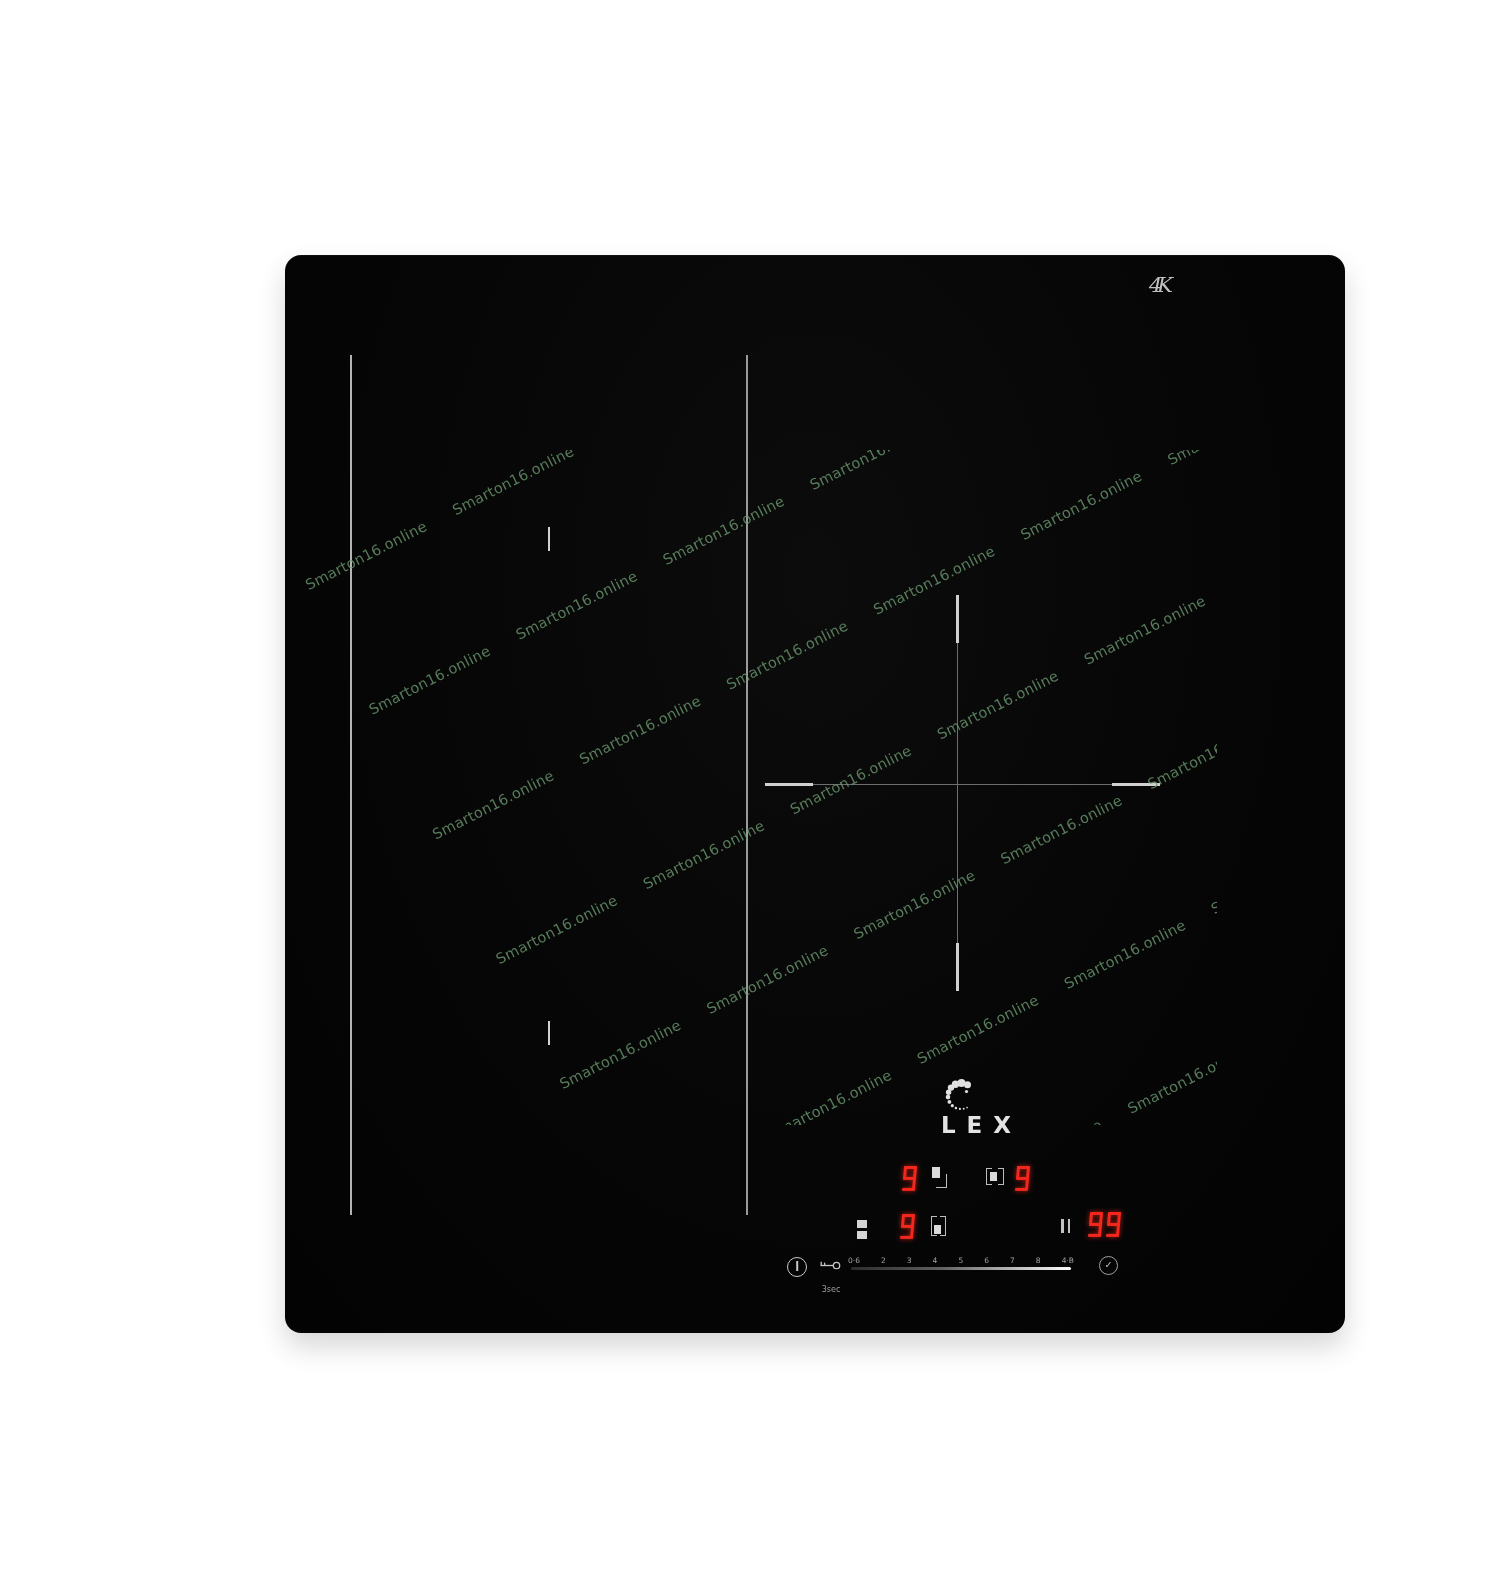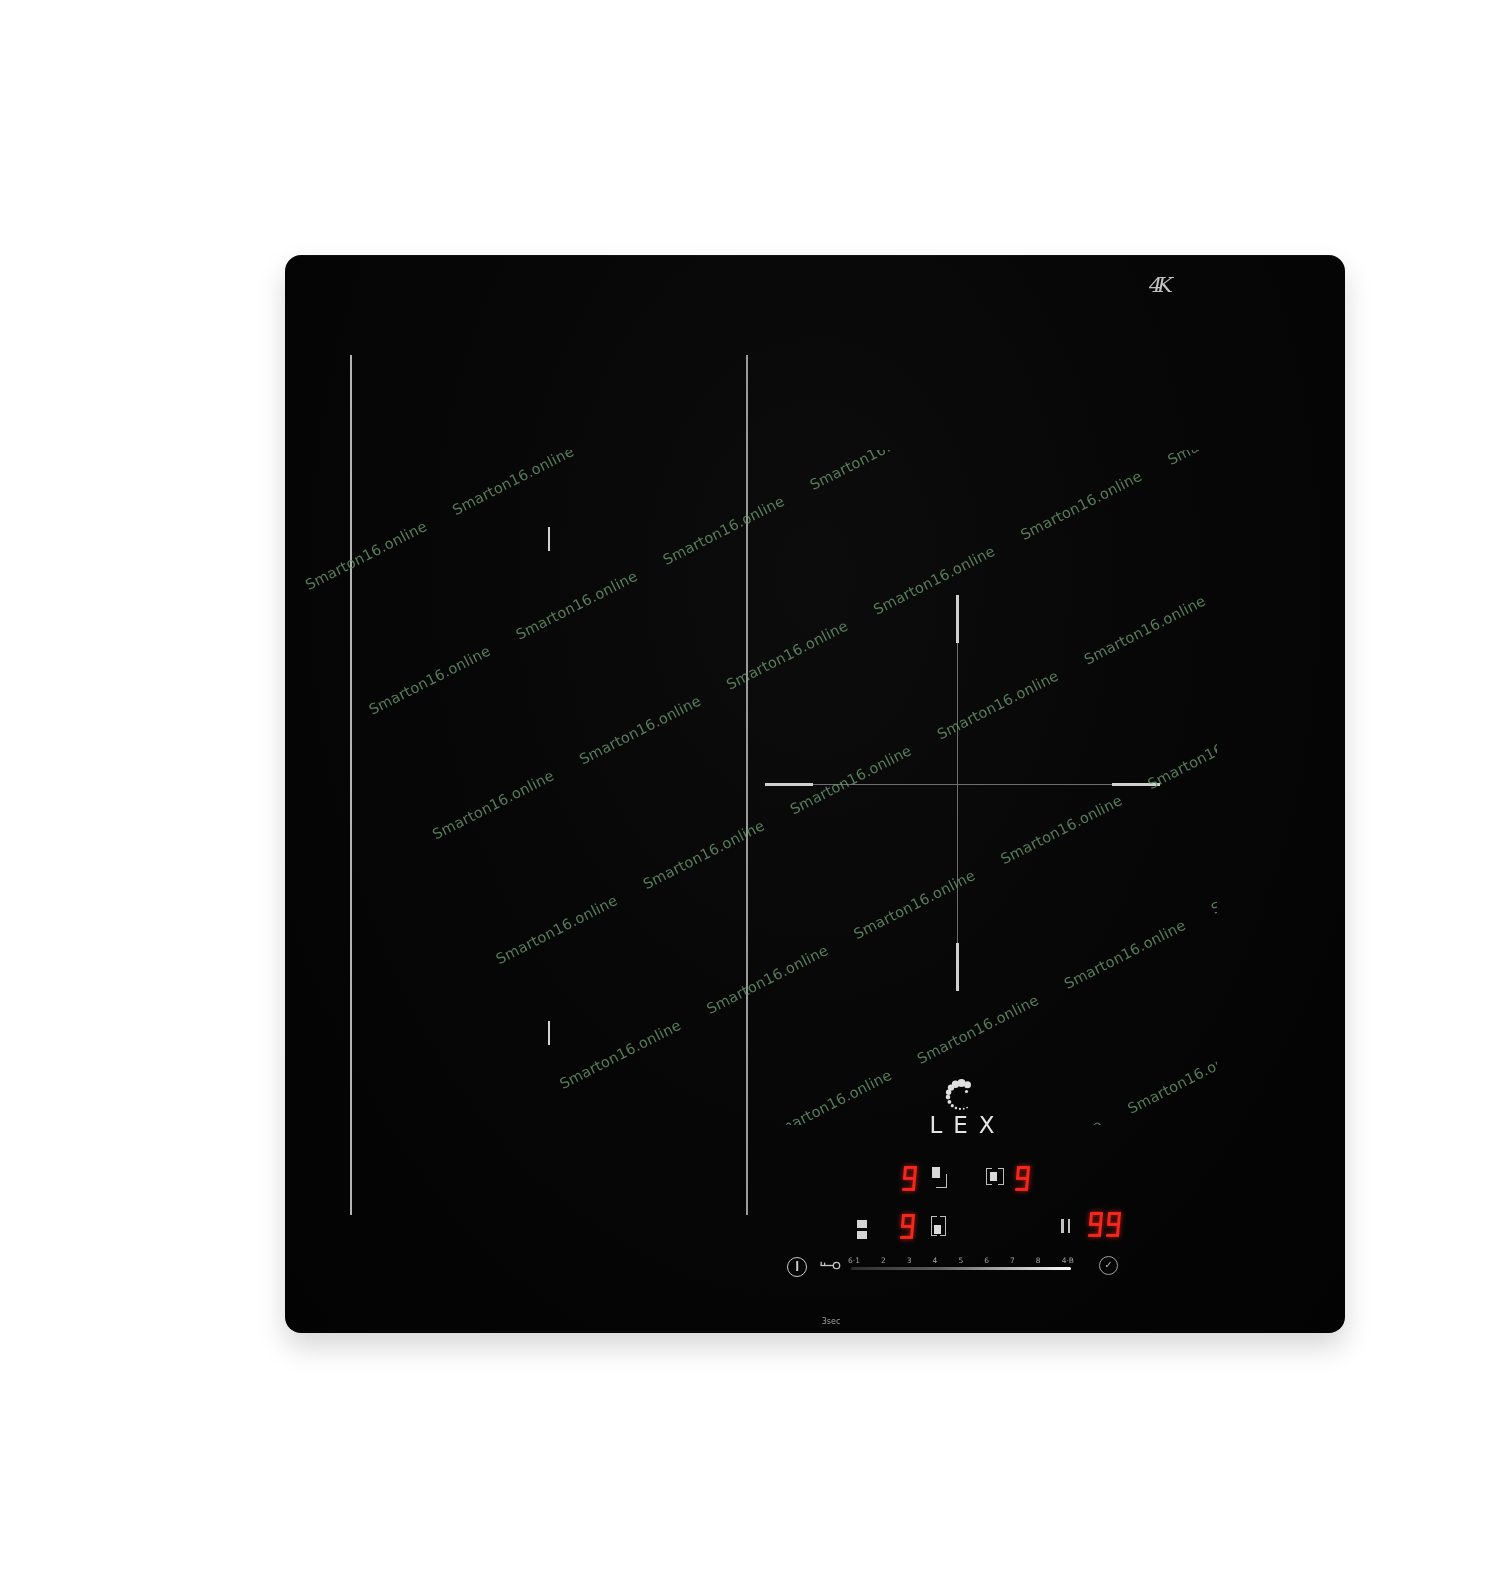--- a/index.html
+++ b/index.html
@@ -36,22 +36,22 @@
   .ch-h{position:absolute;left:480px;top:529px;width:395px;height:1px;background:#6e6e6e;}
   .ch-seg{position:absolute;background:#d0d0d0;}
   .ch-v-top{left:671px;top:340px;width:3px;height:48px;}
   .ch-v-bot{left:671px;top:688px;width:3px;height:48px;}
   .ch-h-left{left:480px;top:528px;width:48px;height:3px;}
   .ch-h-right{left:827px;top:528px;width:48px;height:3px;}
 
   
   .logo-dots{position:absolute;left:650px;top:820px;}
   .logo-text{
-    position:absolute;left:617px;top:857px;width:120px;text-align:center;
-    font-size:23px;color:#e3e3e3;letter-spacing:11px;text-indent:11px;font-weight:normal;
+    position:absolute;left:617px;top:857px;width:120px;text-align:right;
+    font-size:23px;color:#e3e3e3;letter-spacing:11px;text-indent:11px;font-weight:bold;
   }
 
   
   .seg-digits{position:absolute;display:flex;gap:5px;}
   .seg9{position:relative;width:13px;height:25px;transform:skewX(-5deg);
         filter:drop-shadow(0 0 2.5px rgba(255,40,24,.75));}
   .seg9 i{position:absolute;display:block;background:var(--red);border-radius:1px;}
   .seg9 .a{top:0;left:0;right:0;height:2.6px;}
   .seg9 .f{top:0;left:0;width:2.6px;height:13px;}
   .seg9 .b{top:0;right:0;width:2.6px;height:13px;}
@@ -81,21 +81,21 @@
   .icon-pause{position:absolute;left:776px;top:964px;width:10px;height:14px;}
   .icon-pause i{position:absolute;top:0;width:2.5px;height:14px;background:#c2c2c2;display:block;}
   .icon-pause .l{left:0}.icon-pause .r{left:6.5px}
 
   
   .power-btn{position:absolute;left:502px;top:1002px;width:18px;height:18px;
              border:1.6px solid #c9c9c9;border-radius:50%;}
   .power-btn i{position:absolute;left:50%;top:3px;width:1.6px;height:9.5px;background:#c9c9c9;
                transform:translateX(-50%);display:block;}
   .key-icon{position:absolute;left:533px;top:1004px;}
-  .lock-hold{position:absolute;left:531px;top:1062px;width:30px;text-align:center;
+  .lock-hold{position:absolute;left:531px;top:1030px;width:30px;text-align:center;
              font-size:8px;color:#9f9f9f;}
   .slider-labels{position:absolute;left:563px;top:1001px;width:226px;display:flex;
                  justify-content:space-between;}
   .slider-label{font-size:7.5px;color:#a2a2a2;}
   .slider-track{position:absolute;left:566px;top:1012px;width:220px;height:2.5px;border-radius:2px;
                 background:linear-gradient(90deg,#2c2c2c 0%,#5f5f5f 40%,#cfcfcf 82%,#ffffff 100%);}
   .confirm-btn{position:absolute;left:814px;top:1001px;width:17px;height:17px;
                border:1.4px solid #a0a0a0;border-radius:50%;color:#b8b8b8;
                font-size:9.5px;line-height:15px;text-align:center;}
 
@@ -224,21 +224,21 @@
     <svg class="key-icon" width="24" height="13" viewBox="0 0 24 13">
       <g stroke="#c6c6c6" stroke-width="1.3" fill="none">
         <circle cx="18.5" cy="6.5" r="3.2"></circle>
         <line x1="2.5" y1="6.5" x2="15.2" y2="6.5"></line>
         <line x1="3.2" y1="6.5" x2="3.2" y2="2.8"></line>
         <line x1="6.6" y1="6.5" x2="6.6" y2="3.6"></line>
       </g>
     </svg>
     <div class="lock-hold">3sec</div>
     <div class="slider-labels">
-        <span class="slider-label">6·1</span>
+        <span class="slider-label">0·6</span>
         <span class="slider-label">2</span>
         <span class="slider-label">3</span>
         <span class="slider-label">4</span>
         <span class="slider-label">5</span>
         <span class="slider-label">6</span>
         <span class="slider-label">7</span>
         <span class="slider-label">8</span>
         <span class="slider-label">4·B</span>
       </div>
     <div class="slider-track"></div>

